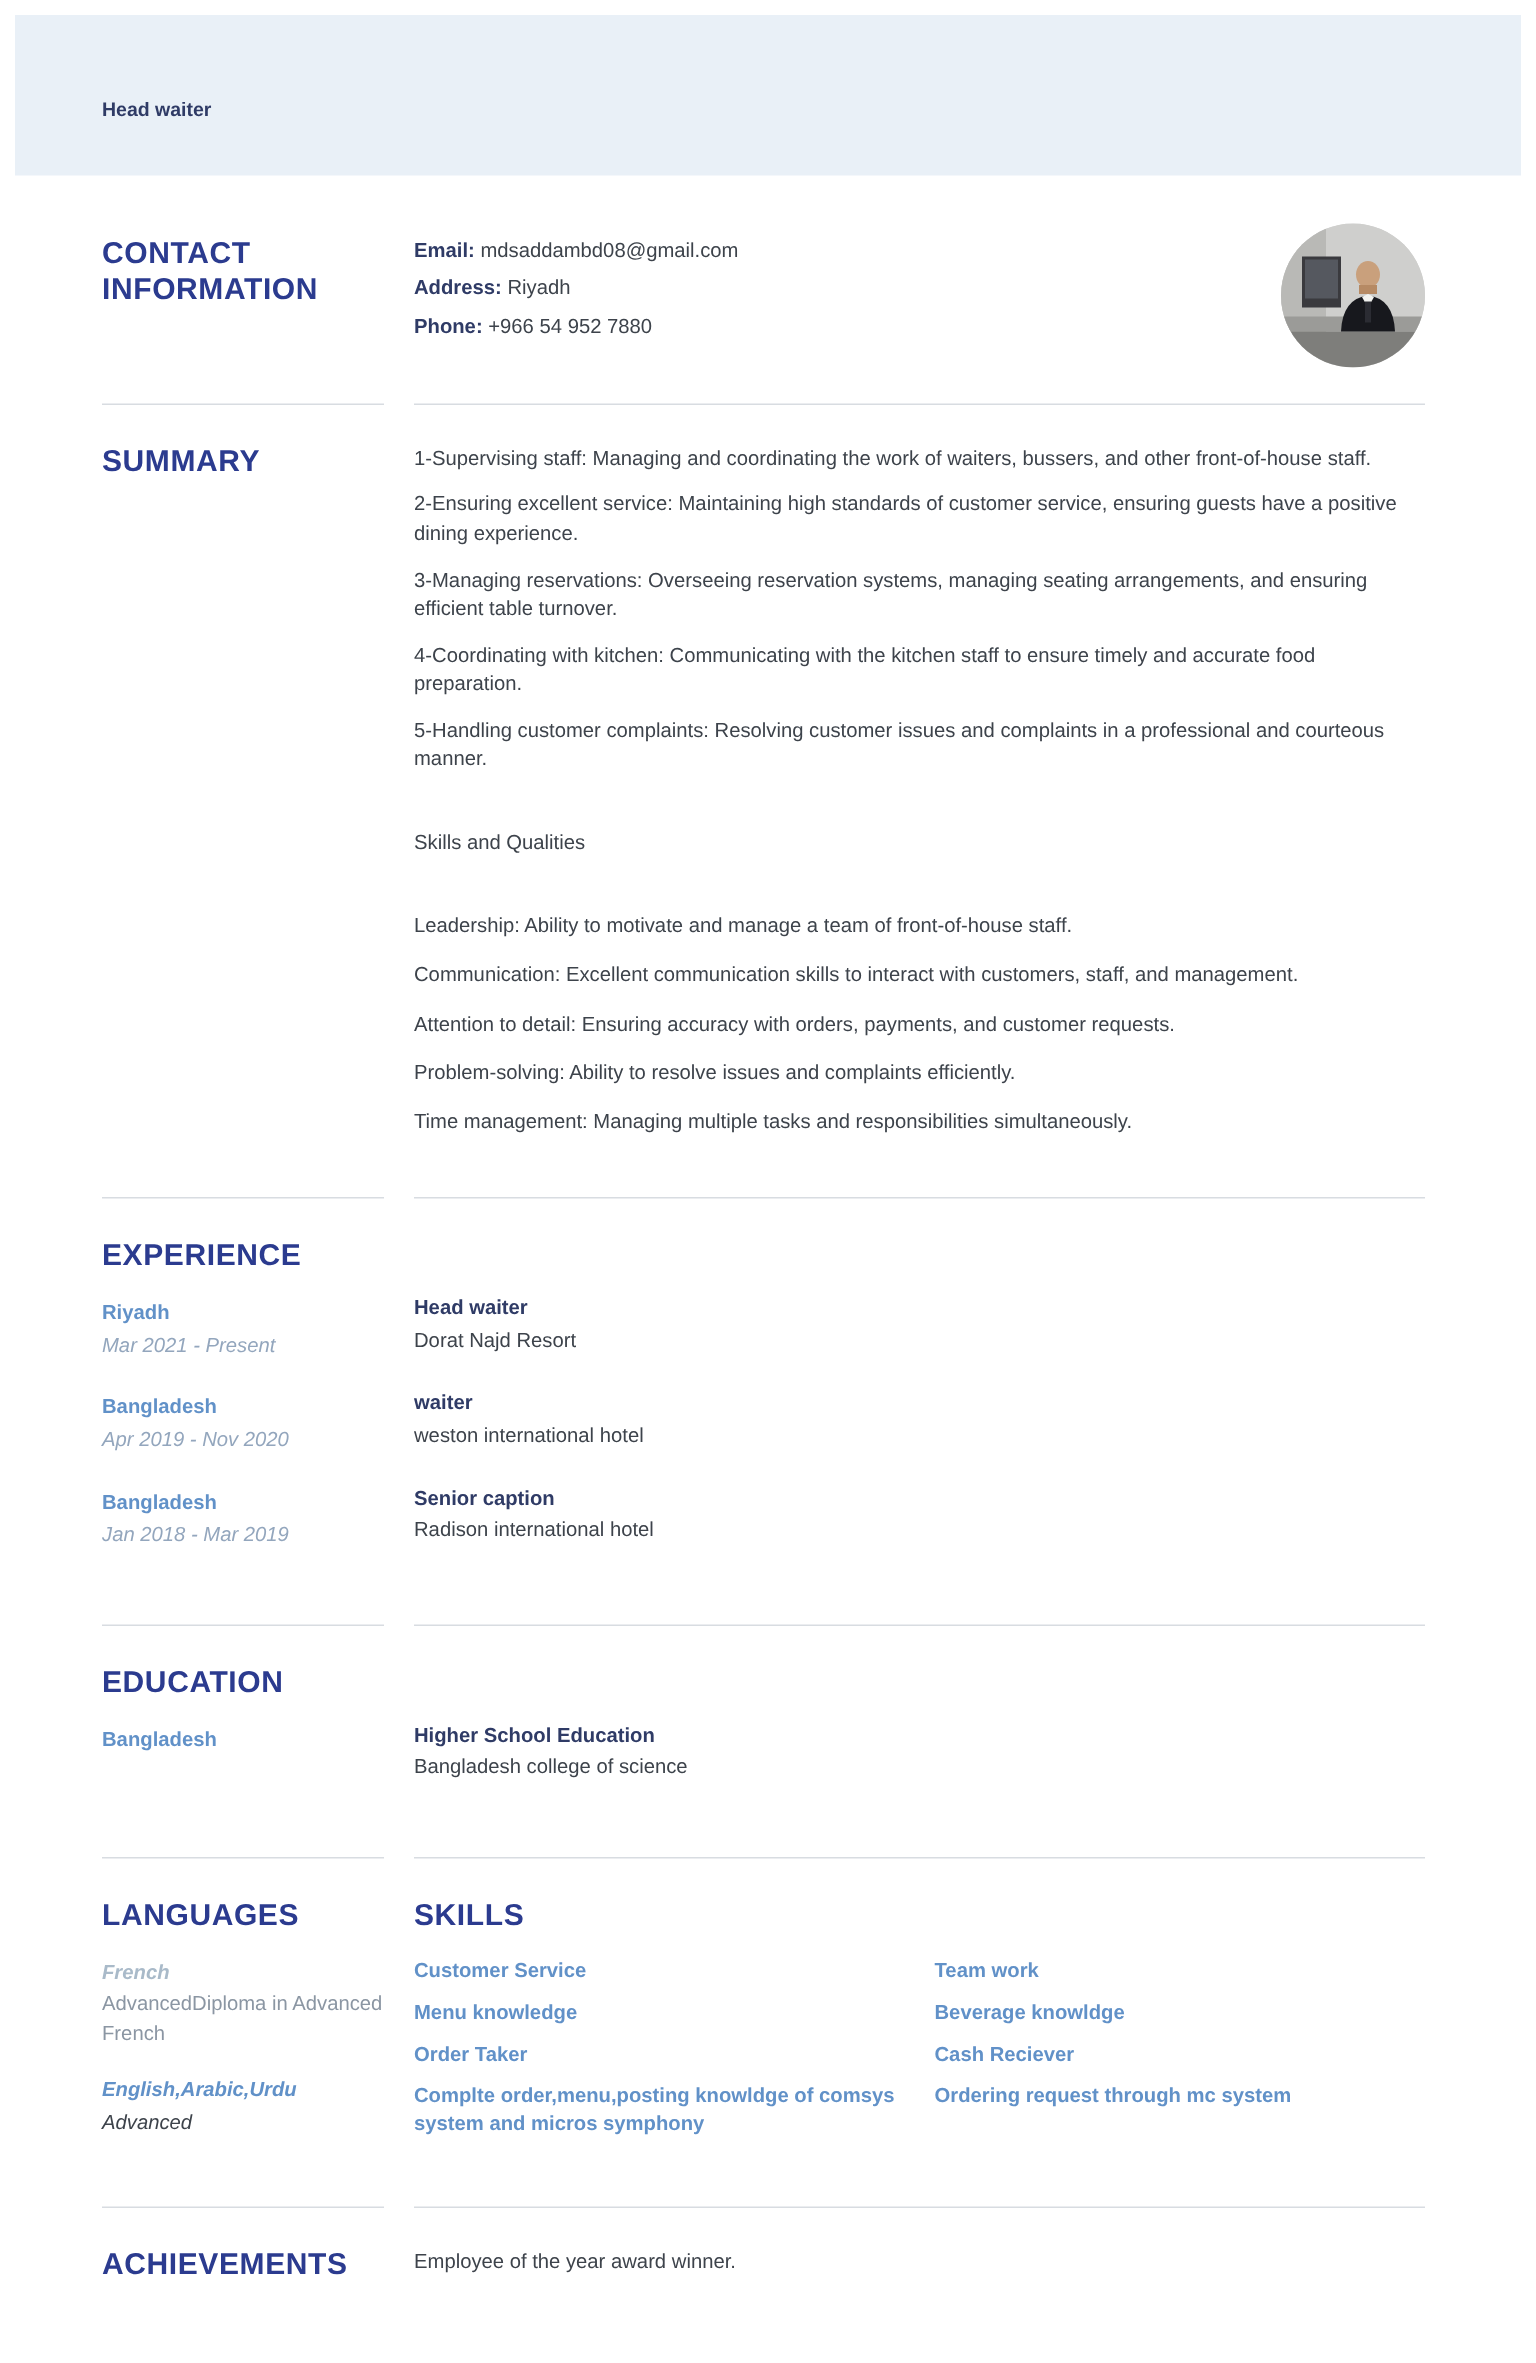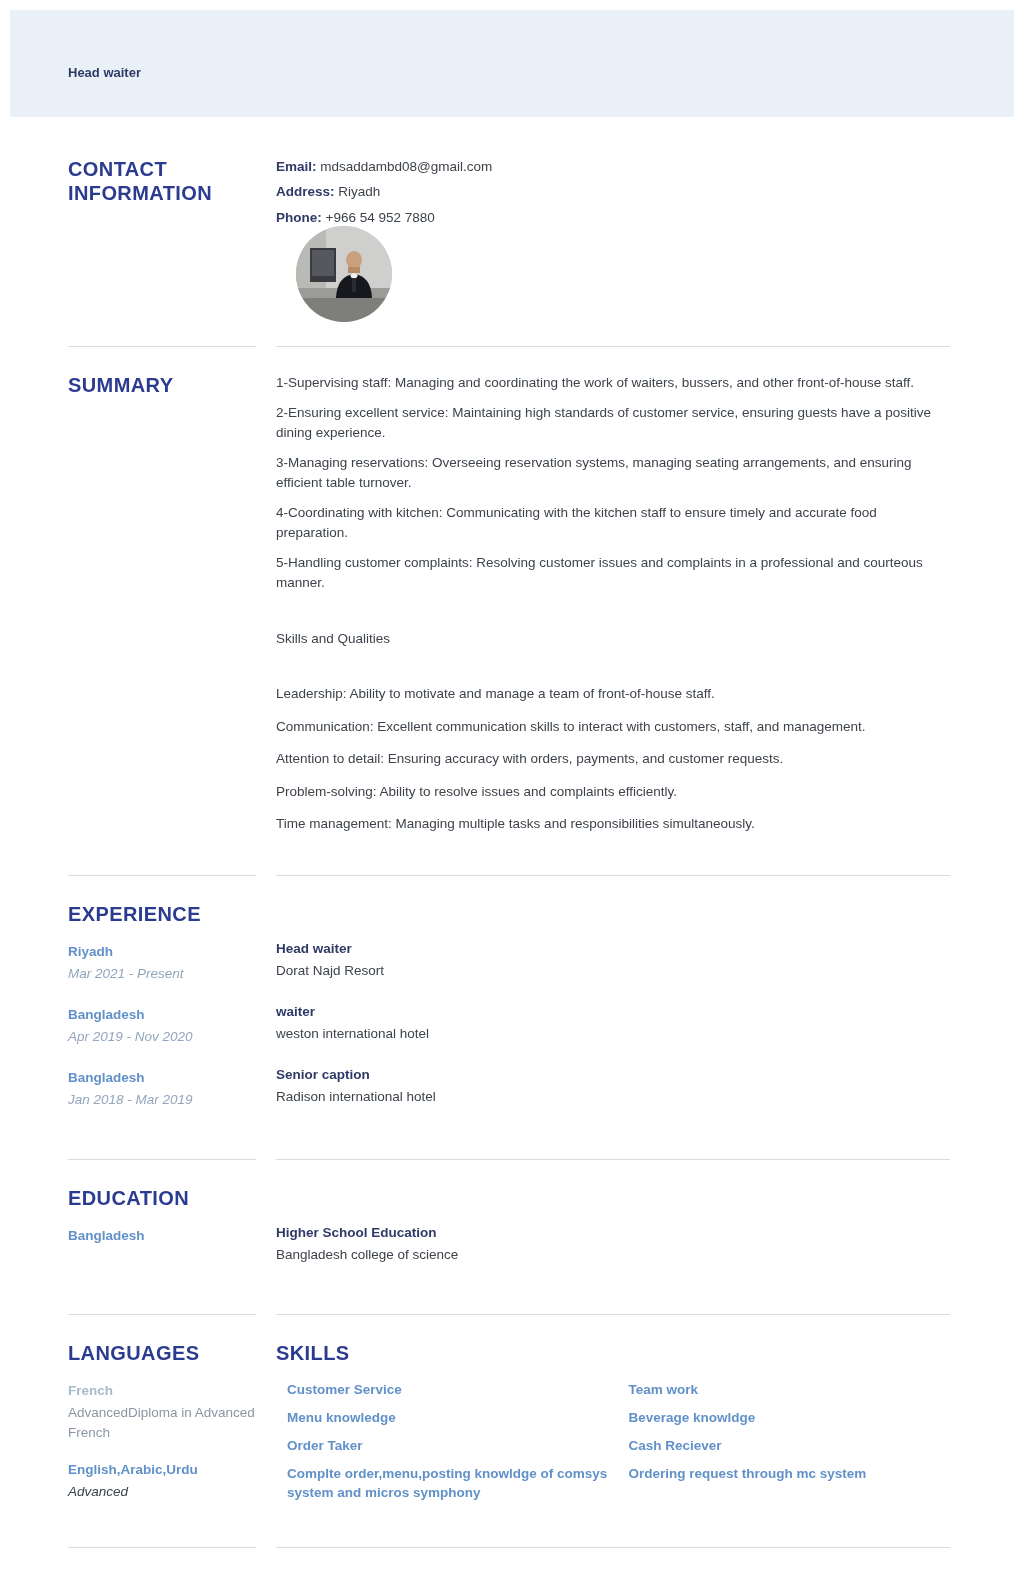--- a/index.html
+++ b/index.html
@@ -53,21 +53,21 @@
   h2.seclabel{
     font-size:20px;
     font-weight:bold;
     color:var(--navy);
     letter-spacing:.4px;
     line-height:1.2;
     margin:0 0 16px 0;
   }
   
   .contact-sec{margin-top:40px;margin-bottom:24px;}
-  .contact-body{display:flex;align-items:flex-start;flex-direction:column;}
+  .contact-body{display:flex;align-items:flex-start;}
   .contact-lines{flex:1;}
   .contact-line{margin-bottom:6px;}
   .contact-line .lbl{font-weight:bold;color:var(--head);}
   .avatar{
     width:96px;height:96px;border-radius:50%;
     overflow:hidden;flex:0 0 auto;margin-left:20px;margin-top:-8px;
     background:#cfcfcd;
   }
   
   .summary p{margin:0 0 11px 0;}
@@ -75,25 +75,25 @@
   .summary .quality{margin-bottom:13px;}
   
   .exp-meta{margin-bottom:22px;}
   .loc{font-weight:bold;color:var(--blue);margin-bottom:2px;}
   .date{font-style:italic;color:var(--date);}
   .exp-item{margin-bottom:22px;}
   .role{font-weight:bold;color:var(--head);margin-bottom:2px;}
   .org{color:var(--text);}
   
   .lang-item{margin-bottom:18px;}
-  .lang-name{font-weight:bold;color:var(--blue);margin-bottom:2px;}
+  .lang-name{font-weight:bold;color:var(--blue);margin-bottom:2px;font-style:italic;}
   .lang-name.muted{color:var(--blue-muted);}
   .lang-level{color:var(--gray);}
   .lang-level.dark{color:var(--text);font-style:italic;}
-  .skills-grid{display:grid;grid-template-columns:1fr 1fr;column-gap:20px;margin-left:11px;}
+  .skills-grid{display:grid;grid-template-columns:1fr 1fr;column-gap:20px;}
   .skill{font-weight:bold;color:var(--blue);margin-bottom:9px;line-height:1.4;}
   
   .ach p{margin-bottom:14px;}
 </style>
 </head>
 <body>
 
 <div class="page">
 
   <div class="band">

